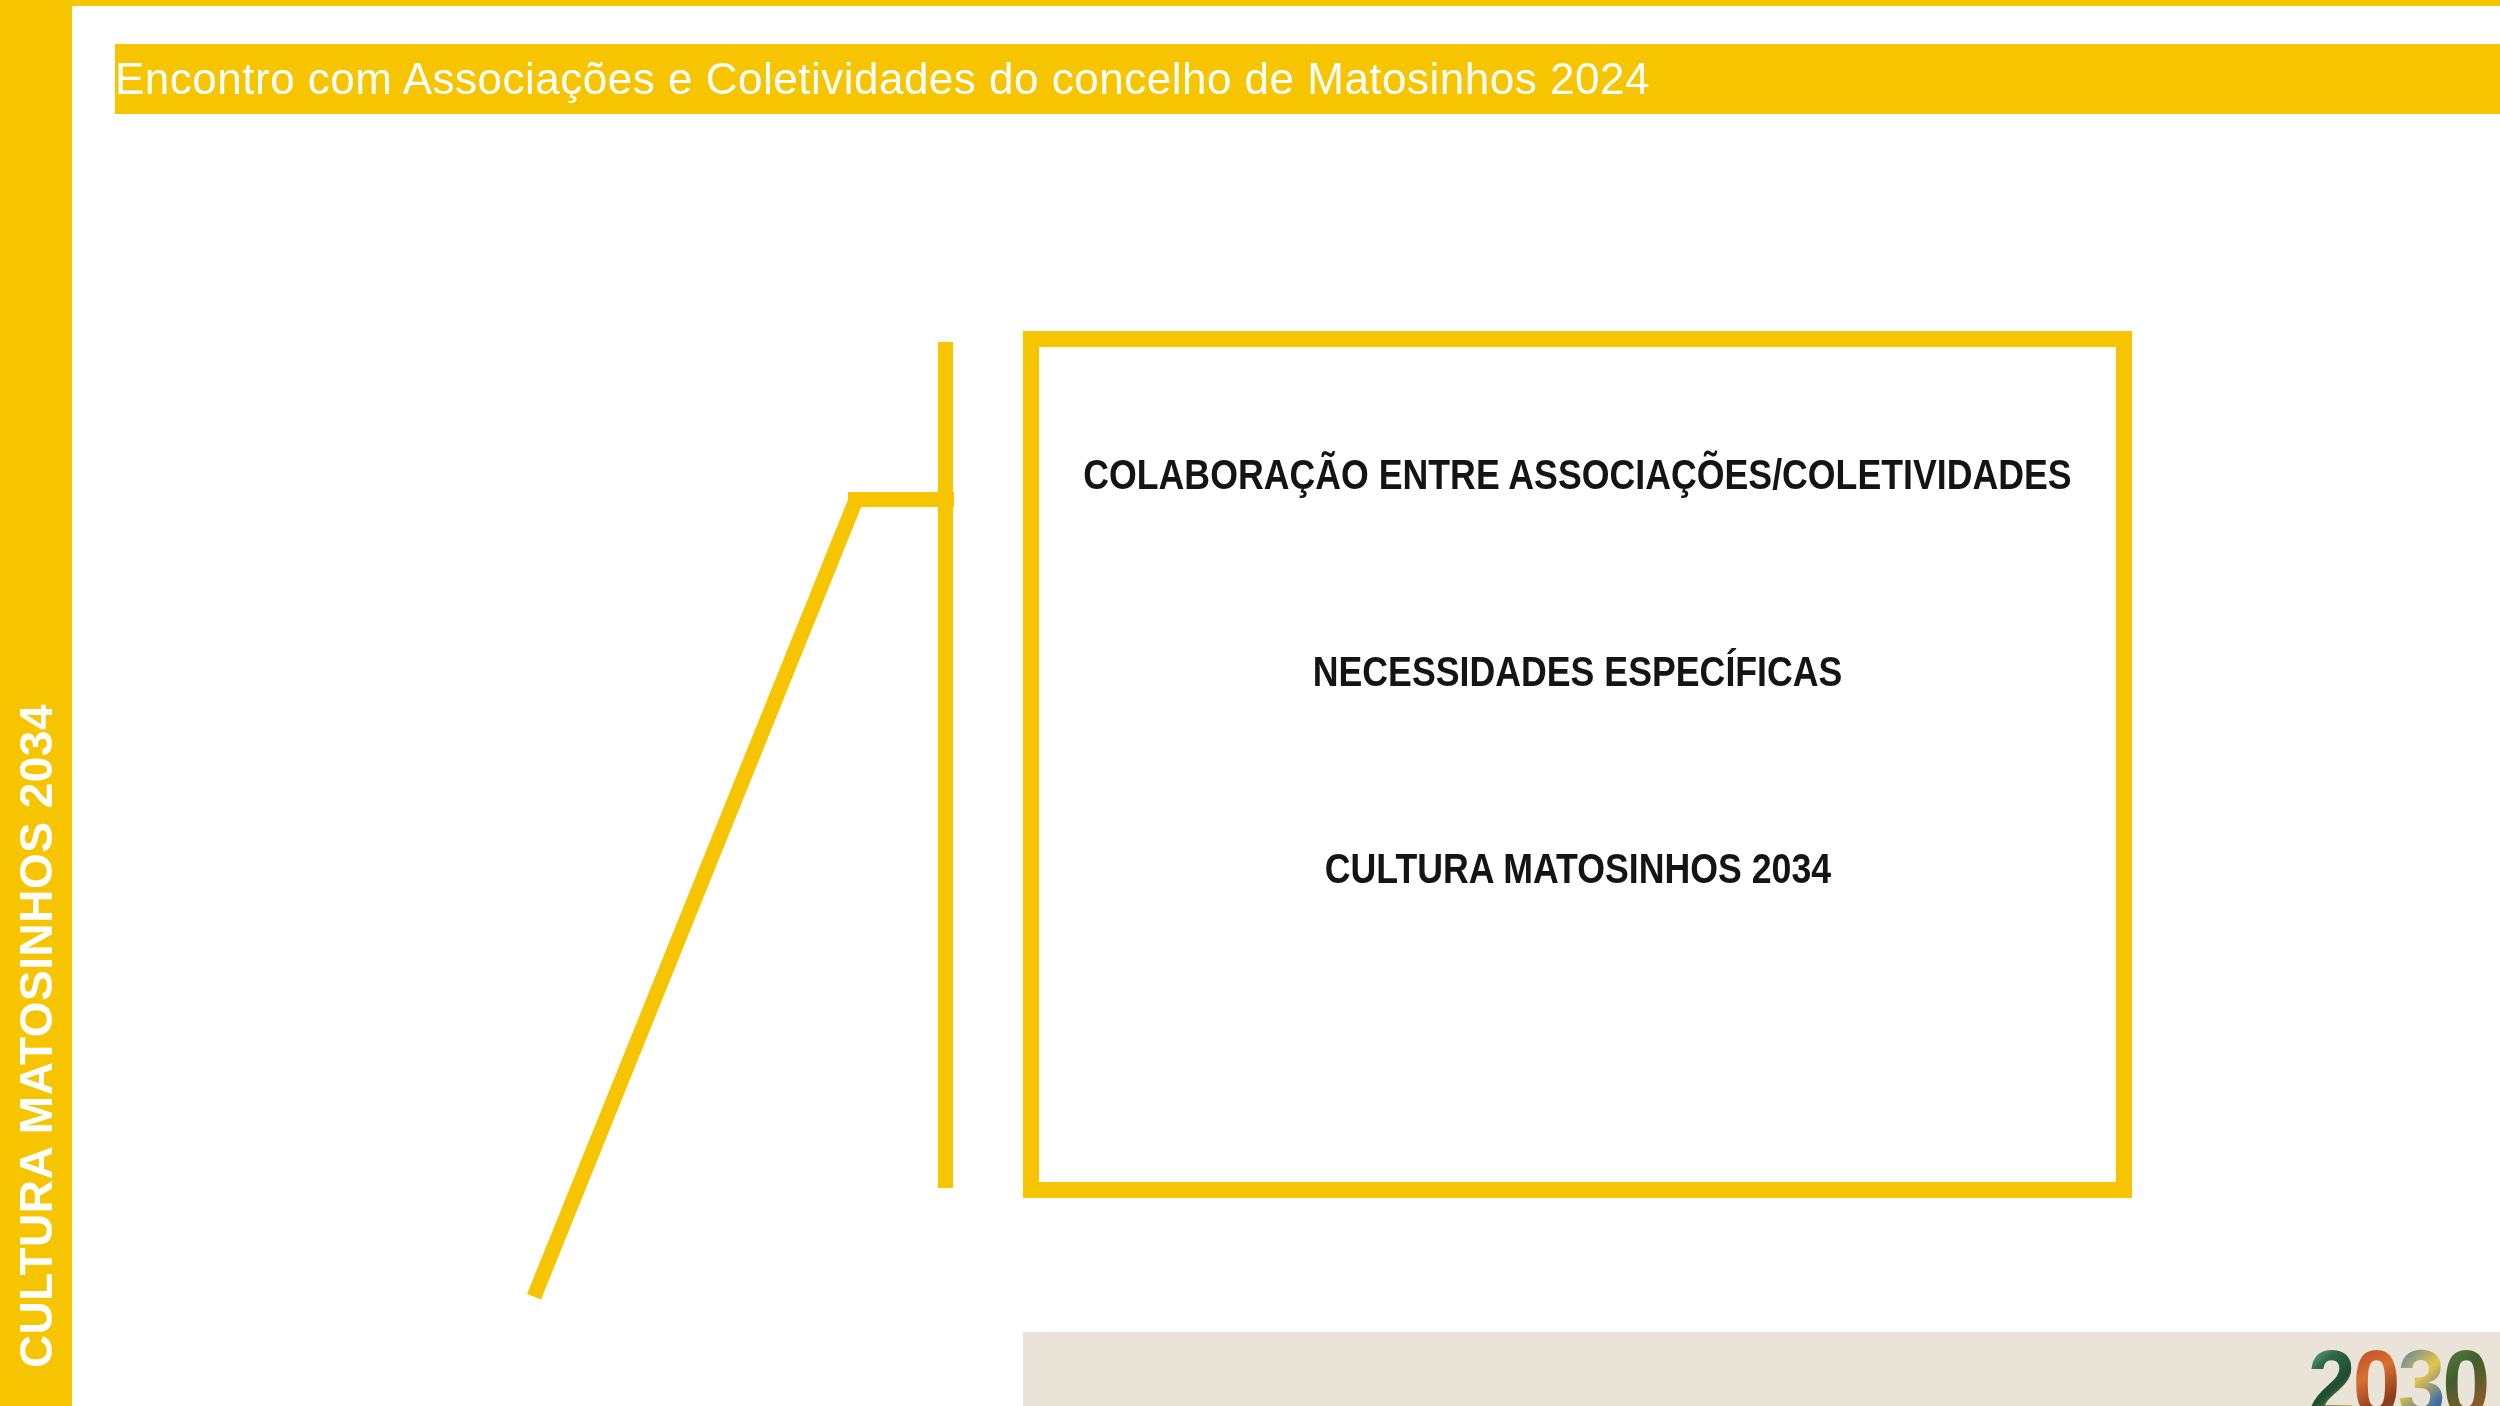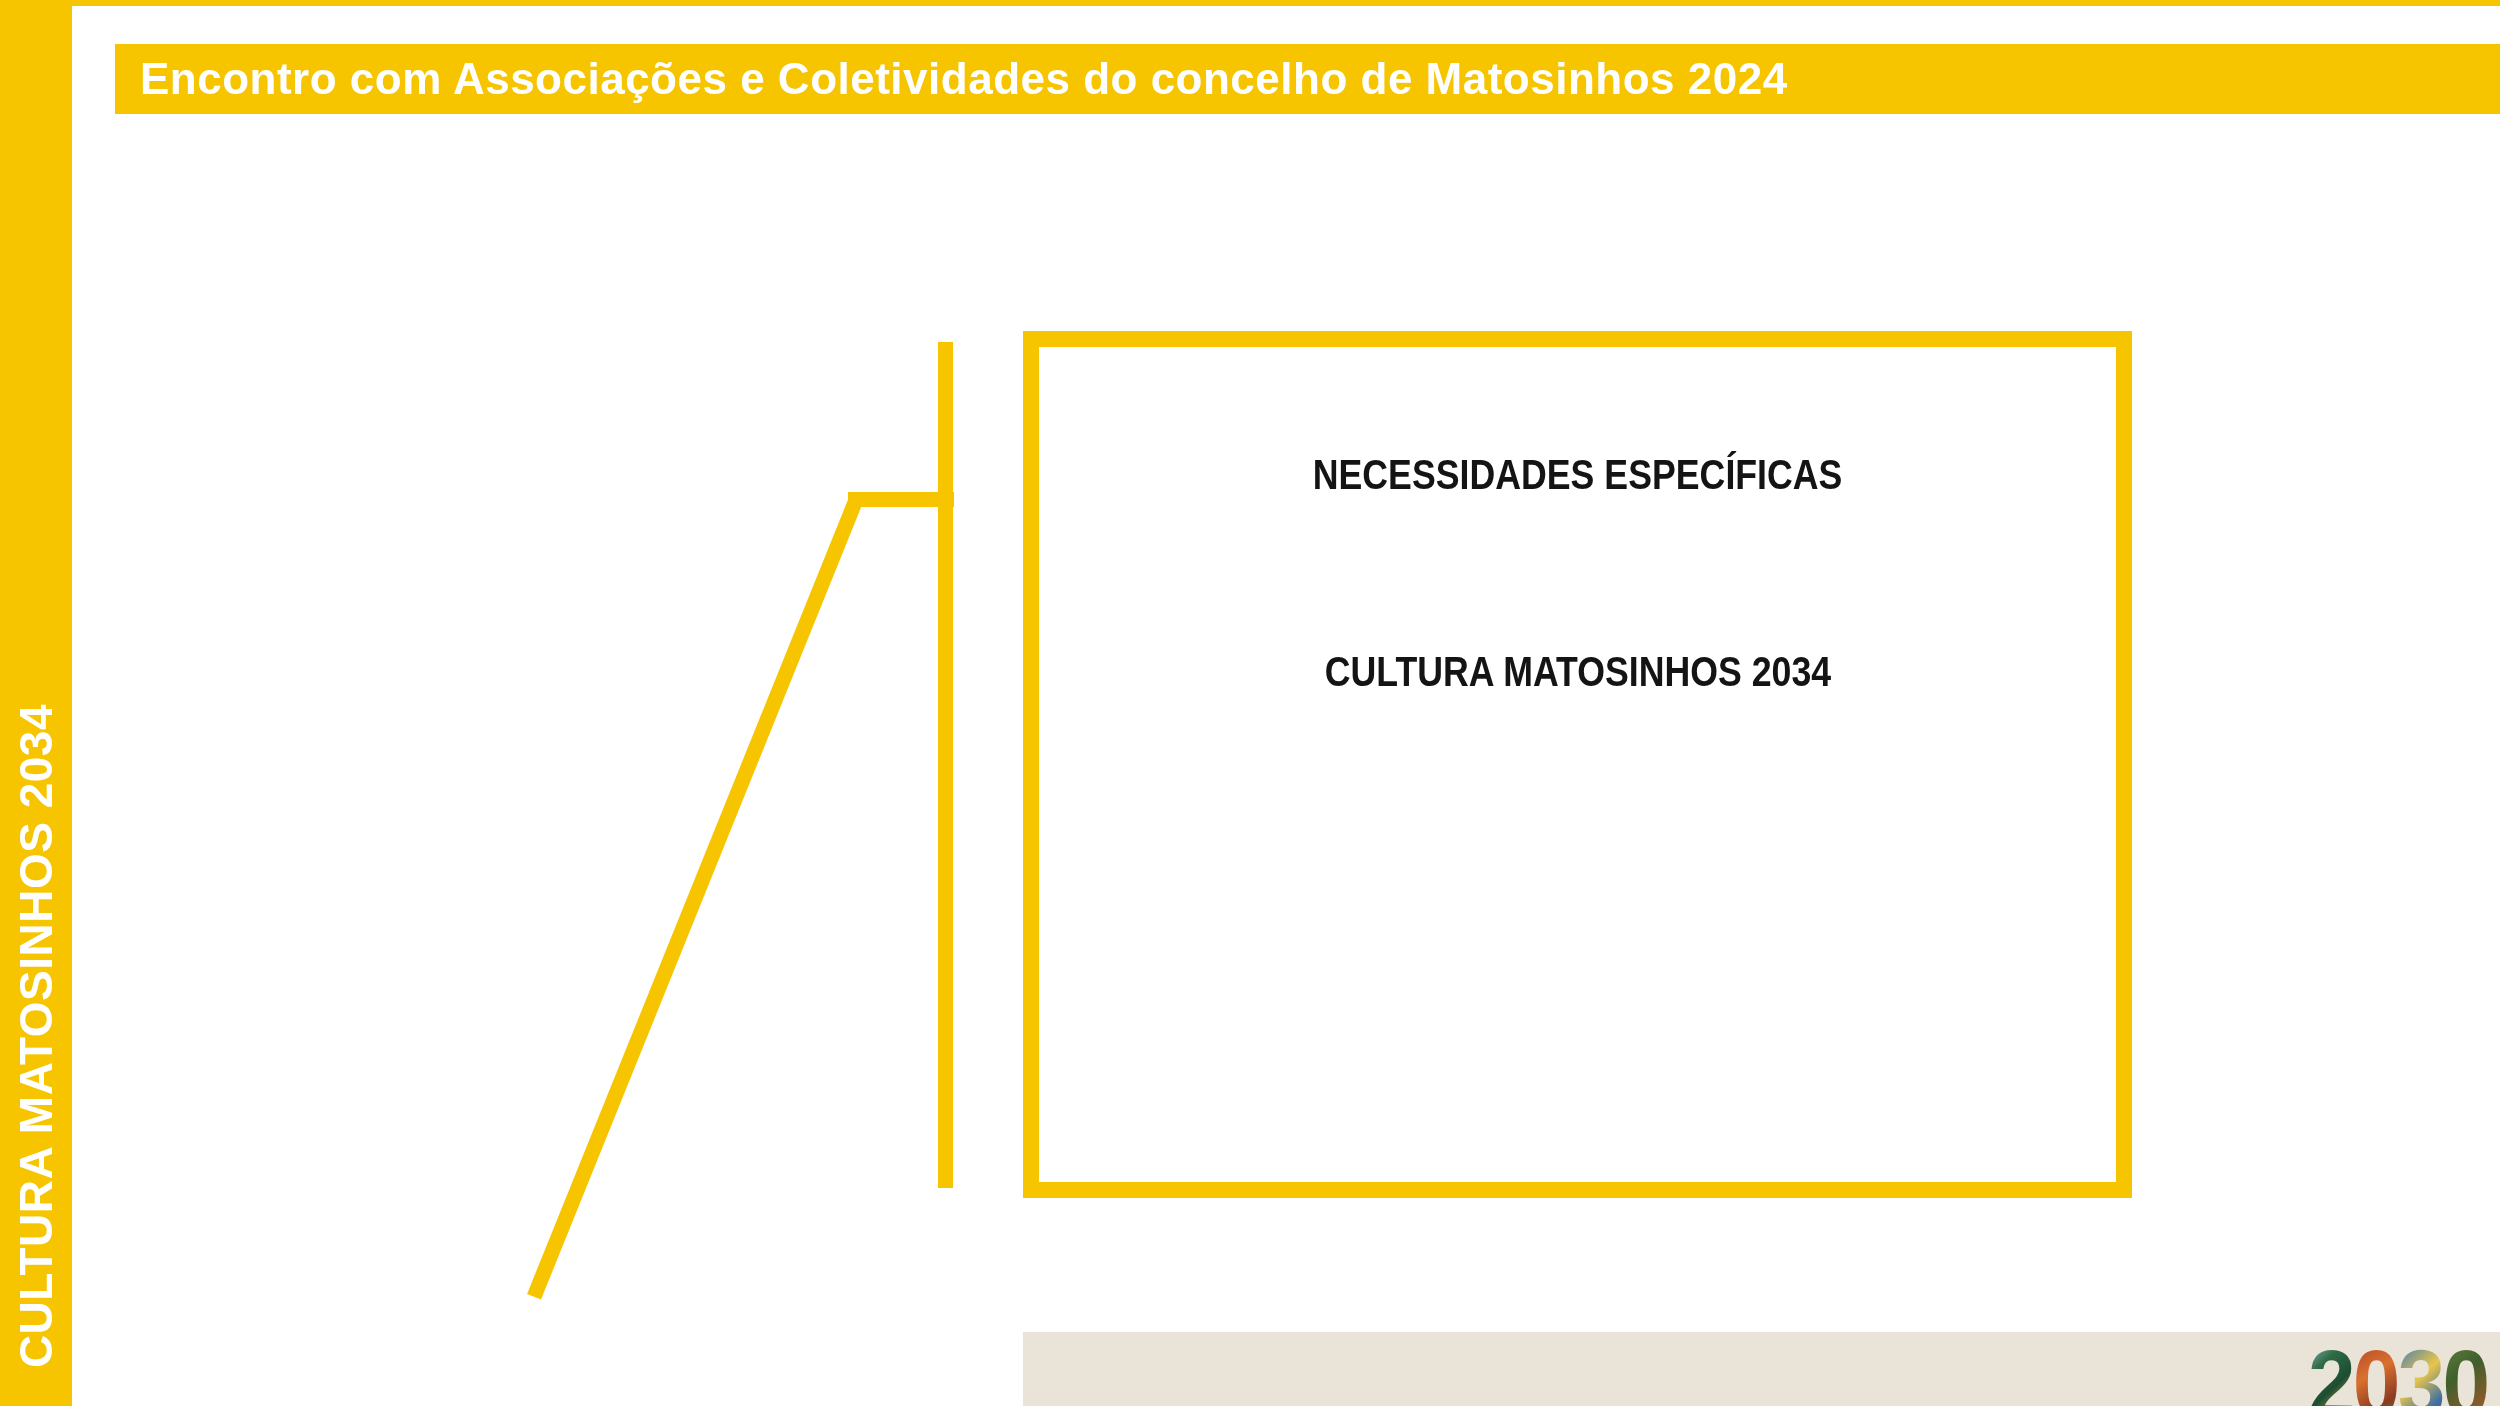--- a/index.html
+++ b/index.html
@@ -31,22 +31,21 @@
     white-space: nowrap;
   }
 
   
   .header-bar {
     position: absolute; left: 115px; top: 44px; right: 0; height: 70px;
     background: var(--accent-yellow, #F6C500);
     display: flex; align-items: center;
   }
   .header-title {
-    padding-left: 25px;
-    font-weight: bold; font-size: 44px;
+    font-weight: normal; font-size: 44px;
     color: var(--text-white, #fff);
     white-space: nowrap; letter-spacing: 0.5px;
   }
 
   
   .stroke-vertical {
     position: absolute; left: 938px; top: 342px; width: 15px; height: 846px;
     background: var(--accent-yellow, #F6C500);
   }
   .stroke-connector {
@@ -117,20 +116,23 @@
   </div>
 
   <div>
     <div class="stroke-vertical"></div>
     <div class="stroke-connector"></div>
     <div class="stroke-diagonal"></div>
   </div>
 
   <div class="content-box">
     <div class="box-item">
+      <span>COLABORAÇÃO ENTRE ASSOCIAÇÕES/COLETIVIDADES</span>
+    </div>
+    <div class="box-item">
       <span>NECESSIDADES ESPECÍFICAS</span>
     </div>
     <div class="box-item">
       <span>CULTURA MATOSINHOS 2034</span>
     </div>
   </div>
 
   <div class="footer-bar"></div>
 
   <div class="logo">

